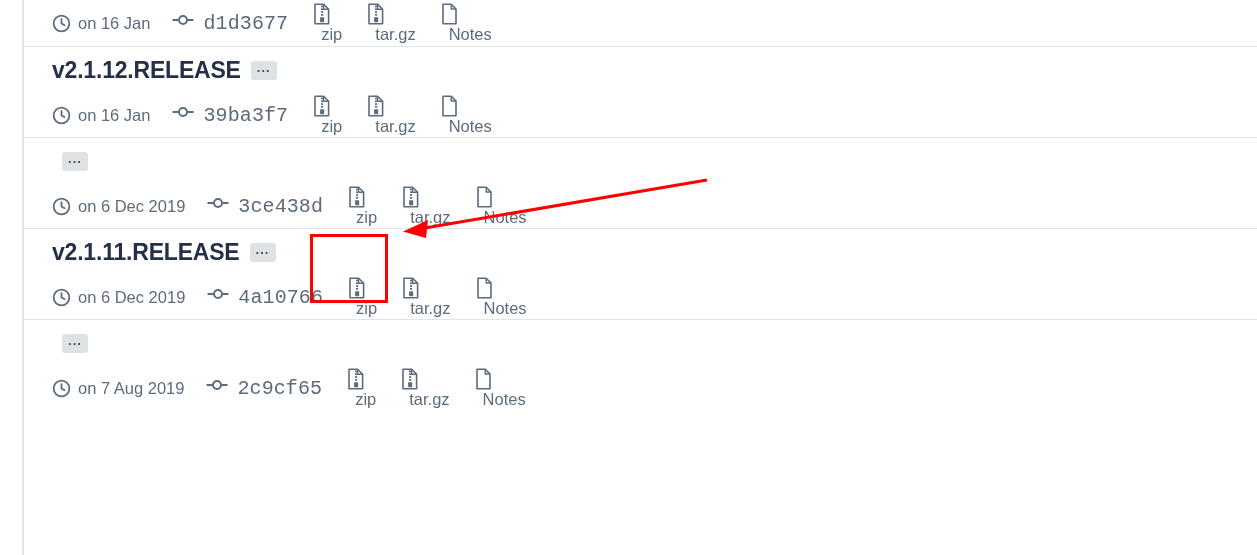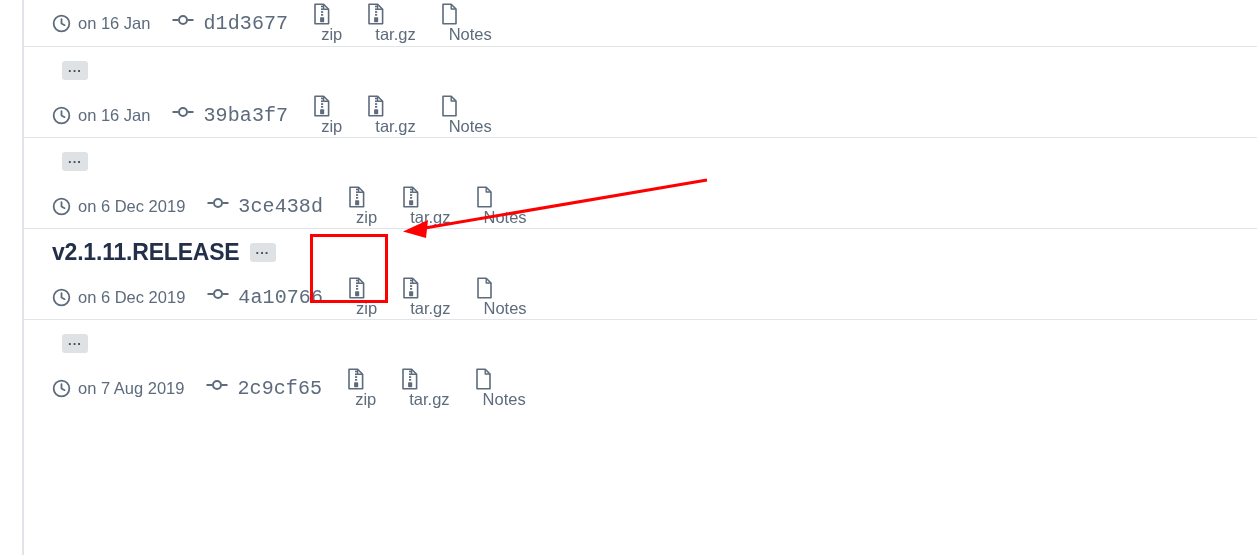--- a/index.html
+++ b/index.html
@@ -189,20 +189,21 @@
             <path d="M10.2 1.2 V6 H15" fill="none" stroke="#5d6b7c" stroke-width="1.4" stroke-linejoin="round"></path>
           </svg>
         </span>
         <span class="label">Notes</span>
       </span>
     </div>
   </div>
 
   <div class="release-row">
     <div class="release-title-line">
+      <span class="release-title">v2.1.12.RELEASE</span>
       <span class="ellipsis-badge">...</span>
     </div>
     <div class="meta-line">
       <span class="meta-item date">
         <span class="icon">
           <svg width="19" height="19" viewBox="0 0 16 16">
             <circle cx="8" cy="8" r="6.6" fill="none" stroke="#5d6b7c" stroke-width="1.5"></circle>
             <path d="M8 4.3 V8 L10.6 9.4" fill="none" stroke="#5d6b7c" stroke-width="1.5" stroke-linecap="round"></path>
           </svg>
         </span>

